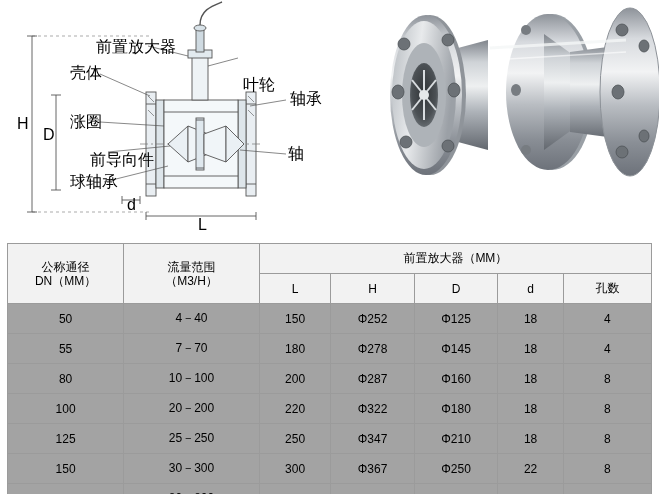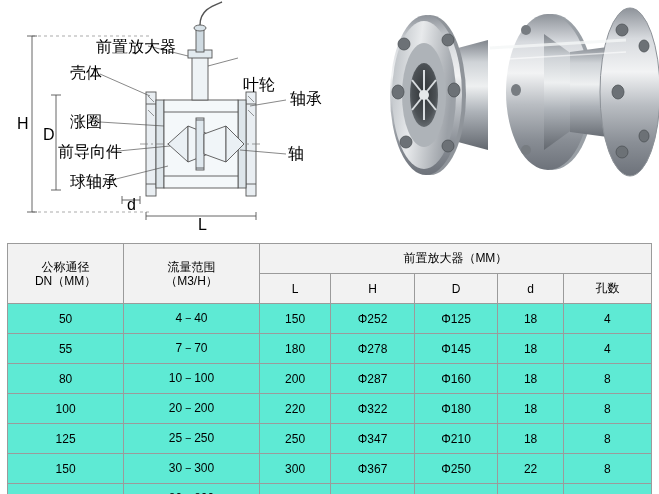--- a/index.html
+++ b/index.html
@@ -46,21 +46,21 @@
     border-collapse:collapse;
     width:645px;
     font-size:12px;
   }
   th,td{
     border:1px solid #9b9b9b;
     text-align:center;
     vertical-align:middle;
     padding:0;
     height:29px;
-    background:#5eead4;
+    background:#a3a3a3;
   }
   thead th{
     background:#f2f2f2;
     font-weight:normal;
   }
   .hdr-main{height:27px;}
   .hdr-sub{height:27px;}
   .c1{width:120px;}
   .c2{width:140px;}
   .c3{width:74px;}
@@ -149,21 +149,21 @@
         <line x1="32" y1="36" x2="150" y2="36" stroke-width="0.5" stroke-dasharray="3,3"></line>
         <line x1="32" y1="212" x2="150" y2="212" stroke-width="0.5" stroke-dasharray="3,3"></line>
       </g>
     </svg>
 
     <span class="lbl" style="left:96px;top:40px;">前置放大器</span>
     <span class="lbl" style="left:243px;top:50px;margin-top:28px;">叶轮</span>
     <span class="lbl" style="left:70px;top:66px;">壳体</span>
     <span class="lbl" style="left:290px;top:92px;">轴承</span>
     <span class="lbl" style="left:70px;top:115px;">涨圈</span>
-    <span class="lbl" style="left:58px;top:145px;">前导向件</span>
+    <span class="lbl" style="left:58px;top:153px;padding-left:32px;">前导向件</span>
     <span class="lbl" style="left:288px;top:147px;">轴</span>
     <span class="lbl" style="left:70px;top:175px;">球轴承</span>
 
     <span class="lbl" style="left:17px;top:117px;">H</span>
     <span class="lbl" style="left:43px;top:128px;">D</span>
     <span class="lbl" style="left:127px;top:198px;">d</span>
     <span class="lbl" style="left:198px;top:218px;">L</span>
   </div>
 
   <div class="photo">

